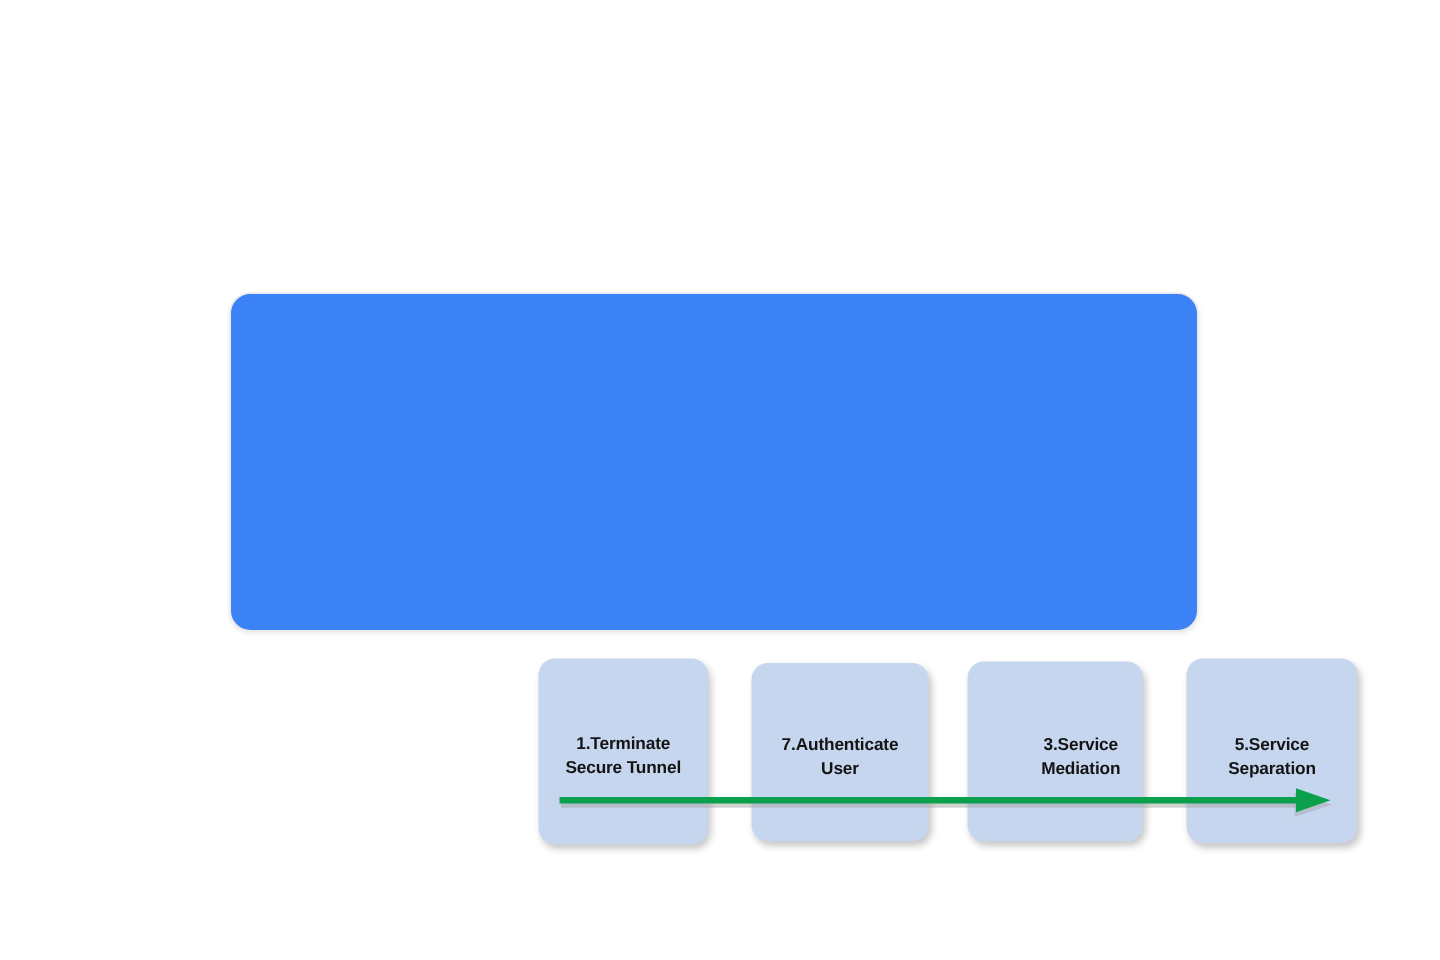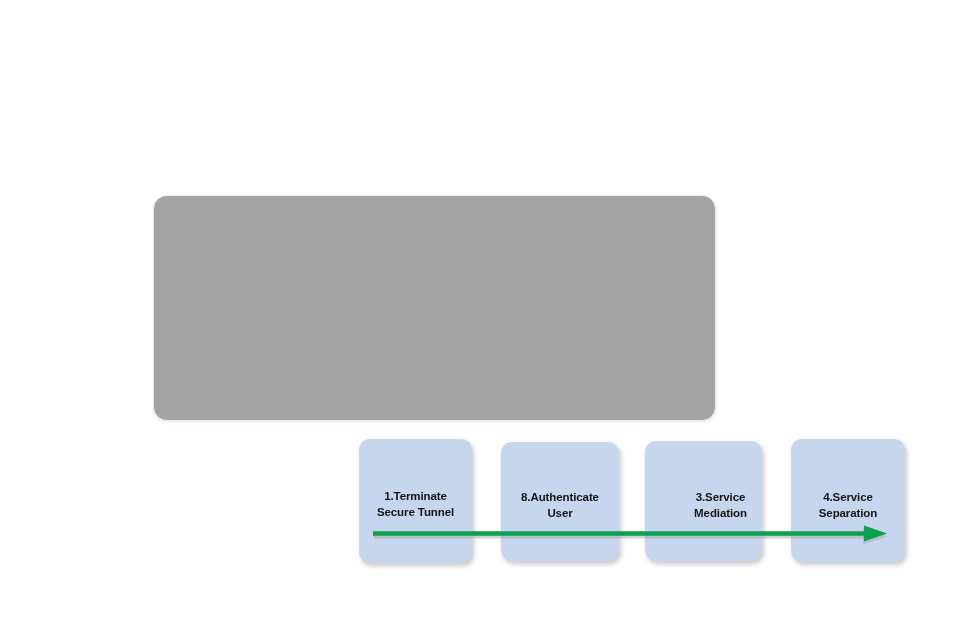--- a/index.html
+++ b/index.html
@@ -22,24 +22,24 @@
     width: 960px;
     height: 640px;
     background: #ffffff;
   }
 
   
   .outer-container {
     position: absolute;
     left: 153px;
     top: 195px;
-    width: 563px;
+    width: 646px;
     height: 226px;
     box-sizing: border-box;
-    background: #a3a3a3;
+    background: #3b82f6;
     border: 1px solid #e9e9e9;
     border-radius: 14px;
     box-shadow: 0 1px 3px rgba(0,0,0,0.055),
                 1px 2px 4px rgba(0,0,0,0.04);
   }
 
   
   .stage {
     position: absolute;
     box-sizing: border-box;
@@ -87,31 +87,31 @@
 <div id="canvas">
 
   <div class="outer-container">
 
     <div class="stage" id="stage-1">
       <div class="stage-label">1.Terminate
 Secure Tunnel</div>
     </div>
 
     <div class="stage" id="stage-2">
-      <div class="stage-label">8.Authenticate
+      <div class="stage-label">7.Authenticate
 User</div>
     </div>
 
     <div class="stage" id="stage-3">
       <div class="stage-label">3.Service
 Mediation</div>
     </div>
 
     <div class="stage" id="stage-4">
-      <div class="stage-label">4.Service
+      <div class="stage-label">5.Service
 Separation</div>
     </div>
 
     <svg class="flow-arrow" viewBox="0 0 526 26">
 
       <line x1="6" y1="16.5" x2="500" y2="16.5" stroke="#9e9e9e" stroke-width="4" stroke-opacity="0.45"></line>
       <polygon points="495,8.5 520,16.5 495,24.5" fill="#9e9e9e" fill-opacity="0.4"></polygon>
 
       <line x1="5" y1="13.5" x2="500" y2="13.5" stroke="#0ba14c" stroke-width="4.4"></line>
 

